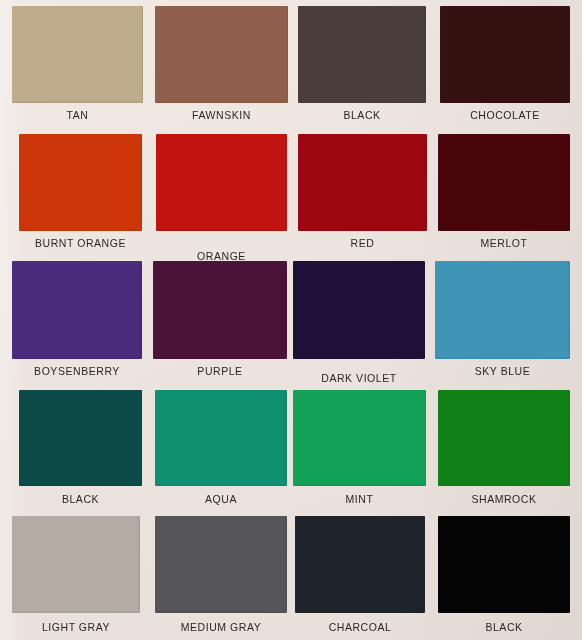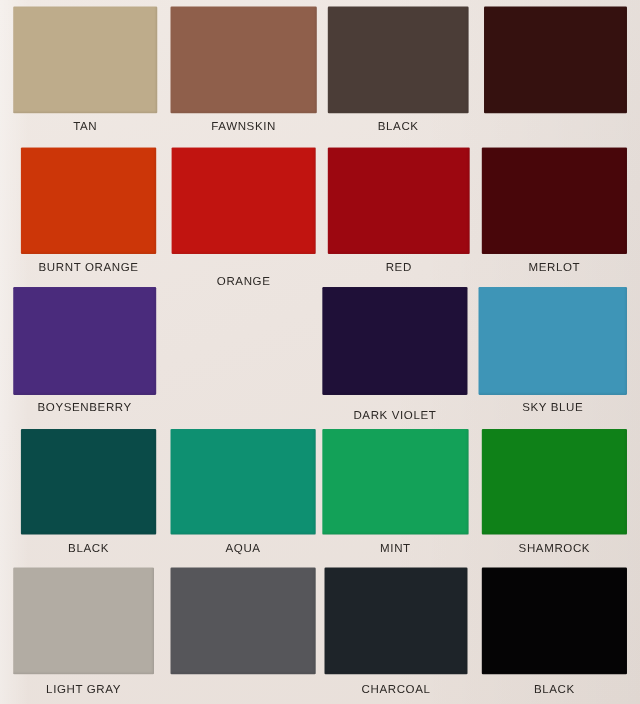--- a/index.html
+++ b/index.html
@@ -77,40 +77,45 @@
     <div class="swatch-cell" style="left: 155px; top: 0px; height: 640px; width: 133px;">
       <div class="swatch-chip" title="FAWNSKIN" style="top: 6px; height: 97px; background-color: rgb(143, 95, 75);"></div>
       <div class="swatch-label" style="top: 109px; color: rgb(43, 39, 36);">FAWNSKIN</div>
     </div>
     <div class="swatch-cell" style="left: 298px; top: 0px; height: 640px; width: 128px;">
       <div class="swatch-chip" title="CAFE" style="top: 6px; height: 97px; background-color: rgb(75, 61, 55);"></div>
       <div class="swatch-label" style="top: 109px; color: rgb(43, 39, 36);">BLACK</div>
     </div>
     <div class="swatch-cell" style="left: 440px; top: 0px; height: 640px; width: 130px;">
       <div class="swatch-chip" title="CHOCOLATE" style="top: 6px; height: 97px; background-color: rgb(53, 17, 15);"></div>
+      <div class="swatch-label" style="top: 109px; color: rgb(43, 39, 36);">CHOCOLATE</div>
     </div>
     <div class="swatch-cell" style="left: 19px; top: 0px; height: 640px; width: 123px;">
       <div class="swatch-chip" title="BURNT ORANGE" style="top: 134px; height: 97px; background-color: rgb(204, 54, 8);"></div>
       <div class="swatch-label" style="top: 237px; color: rgb(43, 39, 36);">BURNT ORANGE</div>
     </div>
     <div class="swatch-cell" style="left: 156px; top: 0px; height: 640px; width: 131px;">
       <div class="swatch-chip" title="ORANGE" style="top: 134px; height: 97px; background-color: rgb(193, 20, 16);"></div>
       <div class="swatch-label" style="top: 250px; color: rgb(43, 39, 36);">ORANGE</div>
     </div>
     <div class="swatch-cell" style="left: 298px; top: 0px; height: 640px; width: 129px;">
       <div class="swatch-chip" title="RED" style="top: 134px; height: 97px; background-color: rgb(156, 7, 16);"></div>
       <div class="swatch-label" style="top: 237px; color: rgb(43, 39, 36);">RED</div>
     </div>
     <div class="swatch-cell" style="left: 438px; top: 0px; height: 640px; width: 132px;">
       <div class="swatch-chip" title="MERLOT" style="top: 134px; height: 97px; background-color: rgb(72, 6, 10);"></div>
       <div class="swatch-label" style="top: 237px; color: rgb(43, 39, 36);">MERLOT</div>
     </div>
     <div class="swatch-cell" style="left: 12px; top: 0px; height: 640px; width: 130px;">
       <div class="swatch-chip" title="BOYSENBERRY" style="top: 261px; height: 98px; background-color: rgb(74, 43, 124);"></div>
       <div class="swatch-label" style="top: 365px; color: rgb(43, 39, 36);">BOYSENBERRY</div>
+    </div>
+    <div class="swatch-cell" style="left: 153px; top: 0px; height: 640px; width: 134px;">
+      <div class="swatch-chip" title="PURPLE" style="top: 261px; height: 98px; background-color: rgb(76, 19, 57);"></div>
+      <div class="swatch-label" style="top: 365px; color: rgb(43, 39, 36);">PURPLE</div>
     </div>
     <div class="swatch-cell" style="left: 293px; top: 0px; height: 640px; width: 132px;">
       <div class="swatch-chip" title="DARK VIOLET" style="top: 261px; height: 98px; background-color: rgb(31, 16, 56);"></div>
       <div class="swatch-label" style="top: 372px; color: rgb(43, 39, 36);">DARK VIOLET</div>
     </div>
     <div class="swatch-cell" style="left: 435px; top: 0px; height: 640px; width: 135px;">
       <div class="swatch-chip" title="SKY BLUE" style="top: 261px; height: 98px; background-color: rgb(62, 149, 183);"></div>
       <div class="swatch-label" style="top: 365px; color: rgb(43, 39, 36);">SKY BLUE</div>
     </div>
     <div class="swatch-cell" style="left: 19px; top: 0px; height: 640px; width: 123px;">
@@ -128,20 +133,21 @@
     <div class="swatch-cell" style="left: 438px; top: 0px; height: 640px; width: 132px;">
       <div class="swatch-chip" title="SHAMROCK" style="top: 390px; height: 96px; background-color: rgb(15, 129, 24);"></div>
       <div class="swatch-label" style="top: 493px; color: rgb(43, 39, 36);">SHAMROCK</div>
     </div>
     <div class="swatch-cell" style="left: 12px; top: 0px; height: 640px; width: 128px;">
       <div class="swatch-chip" title="LIGHT GRAY" style="top: 516px; height: 97px; background-color: rgb(178, 172, 163);"></div>
       <div class="swatch-label" style="top: 621px; color: rgb(43, 39, 36);">LIGHT GRAY</div>
     </div>
     <div class="swatch-cell" style="left: 155px; top: 0px; height: 640px; width: 132px;">
       <div class="swatch-chip" title="MEDIUM GRAY" style="top: 516px; height: 97px; background-color: rgb(86, 86, 90);"></div>
+      <div class="swatch-label" style="top: 621px; color: rgb(43, 39, 36);">MEDIUM GRAY</div>
     </div>
     <div class="swatch-cell" style="left: 295px; top: 0px; height: 508px; width: 130px;">
       <div class="swatch-chip" title="CHARCOAL" style="top: 516px; height: 97px; background-color: rgb(30, 36, 41);"></div>
       <div class="swatch-label" style="top: 621px; color: rgb(43, 39, 36);">CHARCOAL</div>
     </div>
     <div class="swatch-cell" style="left: 438px; top: 0px; height: 640px; width: 132px;">
       <div class="swatch-chip" title="BLACK" style="top: 516px; height: 97px; background-color: rgb(5, 4, 5);"></div>
       <div class="swatch-label" style="top: 621px; color: rgb(43, 39, 36);">BLACK</div>
     </div>
   </div>

